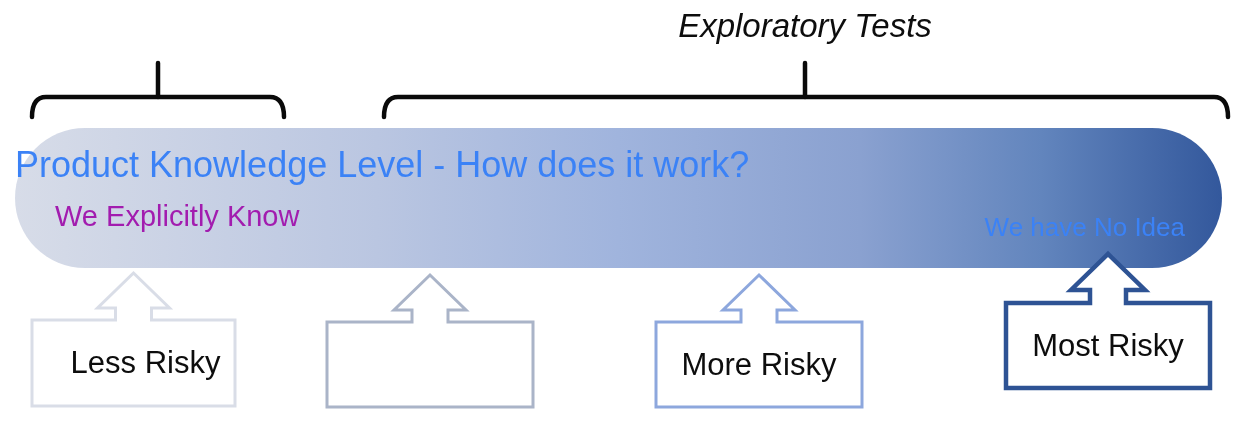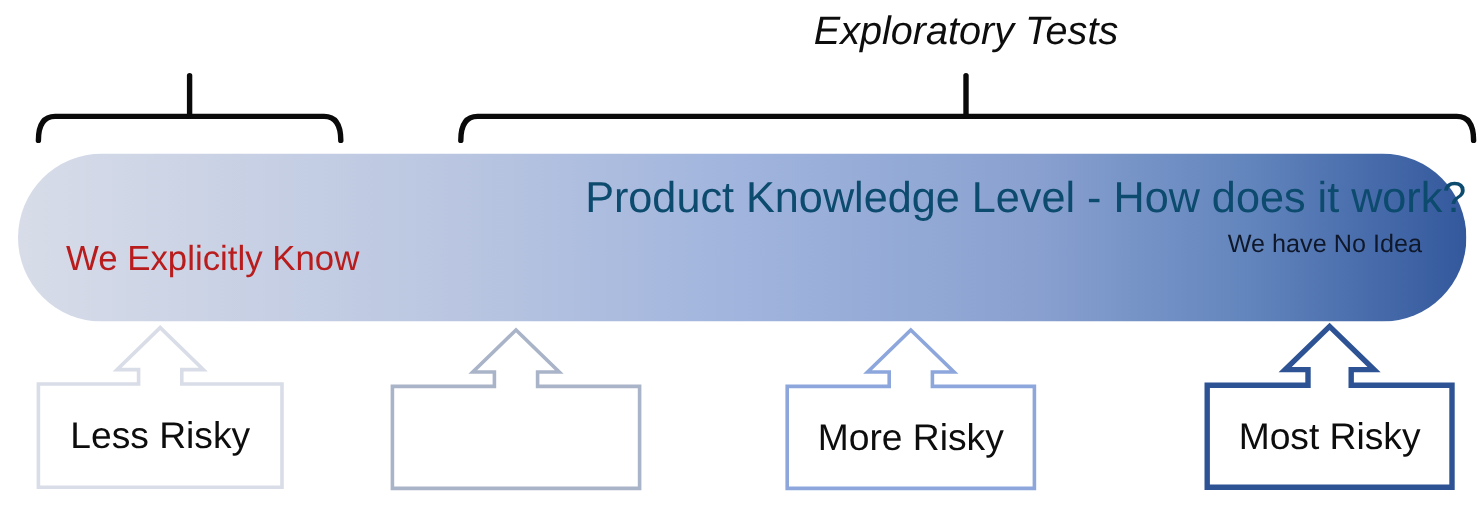--- a/index.html
+++ b/index.html
@@ -15,29 +15,29 @@
     position:absolute;top:6px;
     transform:translateX(-50%);
     font-size:33px;line-height:1.2;
     color:#0d0d0d;white-space:nowrap;
   }
   .brace{position:absolute;}
   .bar-wrap{position:absolute;left:15px;top:128px;width:1207px;height:140px;}
   .bar-wrap svg{position:absolute;left:0;top:0;}
   .bar-title{
     position:absolute;left:0;right:0;top:16px;
-    text-align:right;font-size:36px;color:#0c4a6e;white-space:nowrap;
+    text-align:left;font-size:36px;color:#3b82f6;white-space:nowrap;
   }
   .bar-sub-left{
     position:absolute;left:40px;top:72px;
-    font-size:29px;color:#b91c1c;white-space:nowrap;
+    font-size:29px;color:#a21caf;white-space:nowrap;
   }
   .bar-sub-right{
-    position:absolute;right:37px;top:64px;
-    font-size:21px;color:#0f172a;white-space:nowrap;
+    position:absolute;right:37px;top:84px;
+    font-size:26px;color:#3b82f6;white-space:nowrap;
   }
   .callout{position:absolute;width:218px;height:150px;}
   .callout svg{position:absolute;left:0;top:0;}
   .callout .box-label{
     position:absolute;left:6px;
     display:flex;align-items:center;justify-content:center;
     font-size:31px;color:#0d0d0d;white-space:nowrap;
   }
 </style>
 </head>
@@ -73,36 +73,36 @@
     </svg>
     <div class="bar-title">Product Knowledge Level - How does it work?</div>
     <div class="bar-sub-left">We Explicitly Know</div>
     <div class="bar-sub-right">We have No Idea</div>
   </div>
 
   <div class="callout" style="left:26px;top:266px;">
     <svg width="218" height="150" viewBox="0 0 218 150">
       <path d="M 89.5,54 L 89.5,42 L 71.5,42 L 107.5,7 L 143.5,42 L 125.5,42 L 125.5,54 L 209,54 L 209,140 L 6,140 L 6,54 Z" fill="#ffffff" stroke-width="3" stroke-linejoin="miter" stroke="#d9dde7"></path>
     </svg>
-    <div class="box-label" style="top:54px;width:203px;height:86px;">Less Risky</div>
+    <div class="box-label" style="top:54px;width:203px;height:86px;padding-left:12px;">Less Risky</div>
   </div>
 
   <div class="callout" style="left:321px;top:266px;">
     <svg width="218" height="150" viewBox="0 0 218 150">
       <path d="M 91,56 L 91,44 L 73,44 L 109,9 L 145,44 L 127,44 L 127,56 L 212,56 L 212,141 L 6,141 L 6,56 Z" fill="#ffffff" stroke-width="3" stroke-linejoin="miter" stroke="#aab4c8"></path>
     </svg>
   </div>
 
   <div class="callout" style="left:650px;top:266px;">
     <svg width="218" height="150" viewBox="0 0 218 150">
       <path d="M 91,56 L 91,44 L 73,44 L 109,9 L 145,44 L 127,44 L 127,56 L 212,56 L 212,141 L 6,141 L 6,56 Z" fill="#ffffff" stroke-width="3" stroke-linejoin="miter" stroke="#8da7dd"></path>
     </svg>
     <div class="box-label" style="top:56px;width:206px;height:85px;">More Risky</div>
   </div>
 
-  <div class="callout" style="left:1000px;top:266px;">
+  <div class="callout" style="left:1000px;top:248px;">
     <svg width="218" height="150" viewBox="0 0 218 150">
       <path d="M 90,55 L 90,42 L 71,42 L 108,6 L 145,42 L 126,42 L 126,55 L 210,55 L 210,140 L 6,140 L 6,55 Z" fill="#ffffff" stroke-width="4.5" stroke-linejoin="miter" stroke="#2e5394"></path>
     </svg>
     <div class="box-label" style="top:55px;width:204px;height:85px;">Most Risky</div>
   </div>
 
 </div>
 
 </body></html>

